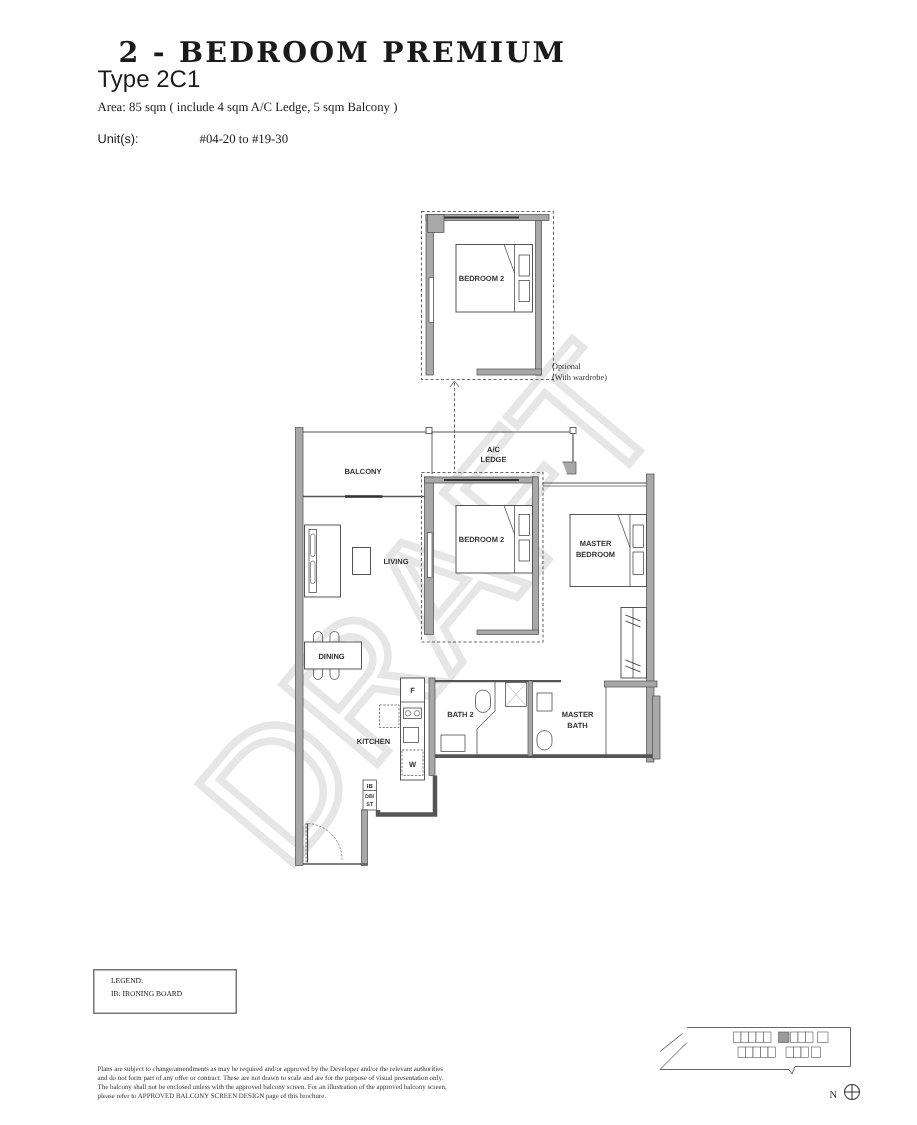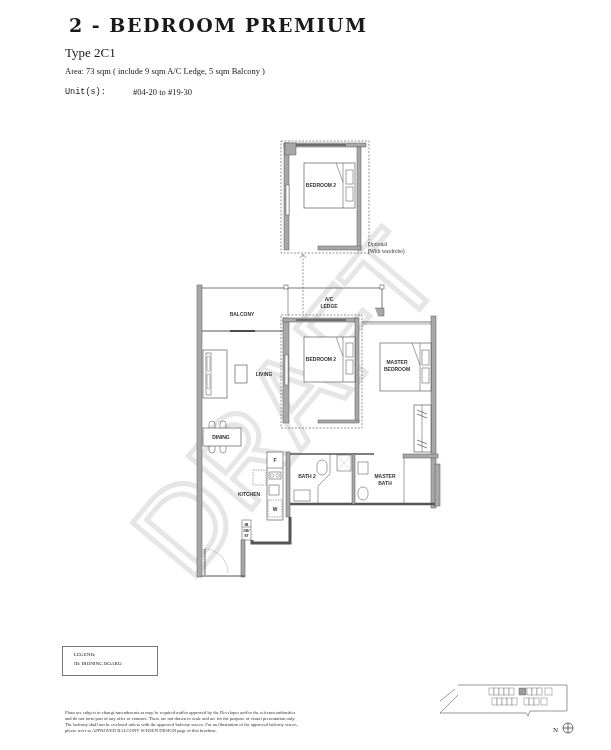--- a/index.html
+++ b/index.html
@@ -1,37 +1,37 @@
 <!DOCTYPE html>
 <html><head>
 <meta charset="utf-8">
 <style>
   html, body { margin: 0; padding: 0; background: #ffffff; }
   body { width: 611px; height: 750px; position: relative; overflow: hidden; font-family: "DejaVu Serif", serif; color: #1a1a1a; }
-  .title { position: absolute; left: 65px; top: 10px; font-family: "DejaVu Serif", serif; font-weight: bold; font-size: 19px; letter-spacing: 1.5px; margin: 4px; }
-  .type { position: absolute; left: 65px; top: 45px; font-size: 13px; font-family: Liberation Serif, serif; text-align: right; }
+  .title { position: absolute; left: 65px; top: 10px; font-family: "DejaVu Serif", serif; font-weight: bold; font-size: 19px; letter-spacing: 1.5px; margin: 14px; }
+  .type { position: absolute; left: 65px; top: 45px; font-size: 16px; font-family: Liberation Sans, sans-serif; text-align: right; }
   .area { position: absolute; left: 65px; top: 66px; font-size: 8.5px; font-family: "Liberation Serif", serif; }
-  .units-label { position: absolute; left: 65px; top: 87px; font-size: 8.5px; font-family: Liberation Mono, monospace; }
+  .units-label { position: absolute; left: 65px; top: 87px; font-size: 8.5px; font-family: Liberation Sans, sans-serif; }
   .units-value { position: absolute; left: 133px; top: 87px; font-size: 8.5px; font-family: "Liberation Serif", serif; }
   .plan { position: absolute; left: 0; top: 0; width: 611px; height: 750px; }
   .room-label { font-family: "Liberation Sans", sans-serif; font-weight: bold; font-size: 5px; fill: #333; text-anchor: middle; }
   .small-label { font-family: "Liberation Serif", serif; font-size: 5.5px; fill: #333; }
   .legend { position: absolute; left: 62px; top: 646px; width: 94px; height: 28px; border: 1px solid #777; }
   .legend-title { position: absolute; left: 11px; top: 5px; font-size: 5px; font-family: "Liberation Serif", serif; }
   .legend-item { position: absolute; left: 11px; top: 14px; font-size: 5px; font-family: "Liberation Serif", serif; }
   .disclaimer { position: absolute; left: 65px; top: 710px; width: 330px; font-size: 4.6px; line-height: 6px; font-family: "Liberation Serif", serif; color: #333; }
   .disclaimer p { margin: 0; }
   .north-label { position: absolute; left: 553px; top: 726px; font-size: 7px; font-family: "Liberation Serif", serif; }
 </style>
 </head>
 <body>
 
 <h1 class="title">2 - BEDROOM PREMIUM</h1>
 <div class="type">Type 2C1</div>
-<div class="area">Area: 73 sqm ( include 9 sqm A/C Ledge, 5 sqm Balcony )</div>
+<div class="area">Area: 85 sqm ( include 4 sqm A/C Ledge, 5 sqm Balcony )</div>
 <div class="units-label">Unit(s):</div>
 <div class="units-value">#04-20 to #19-30</div>
 
 <svg class="plan" viewBox="0 0 611 750" xmlns="http://www.w3.org/2000/svg">
 
   <text x="318" y="430" font-family="Liberation Sans, sans-serif" font-size="120" fill="none" stroke="#e6e6e6" stroke-width="5" text-anchor="middle" transform="rotate(-50 318 430)">DRAFT</text>
 
   <g>
     <rect x="281" y="141" width="88" height="112" fill="none" stroke="#666" stroke-width="0.7" stroke-dasharray="2,1.5"></rect>
 

